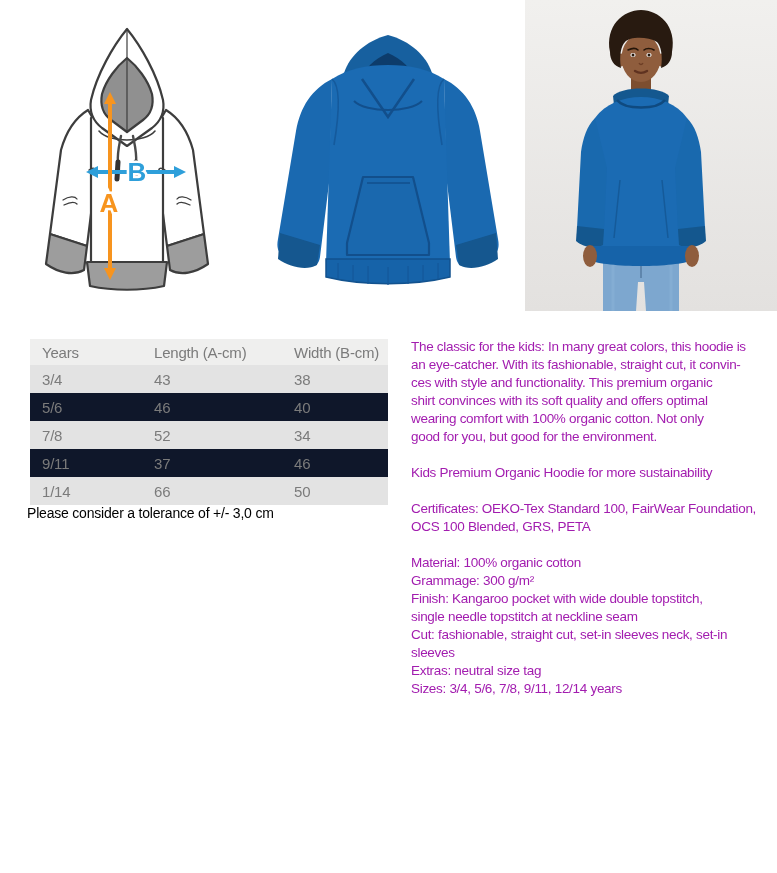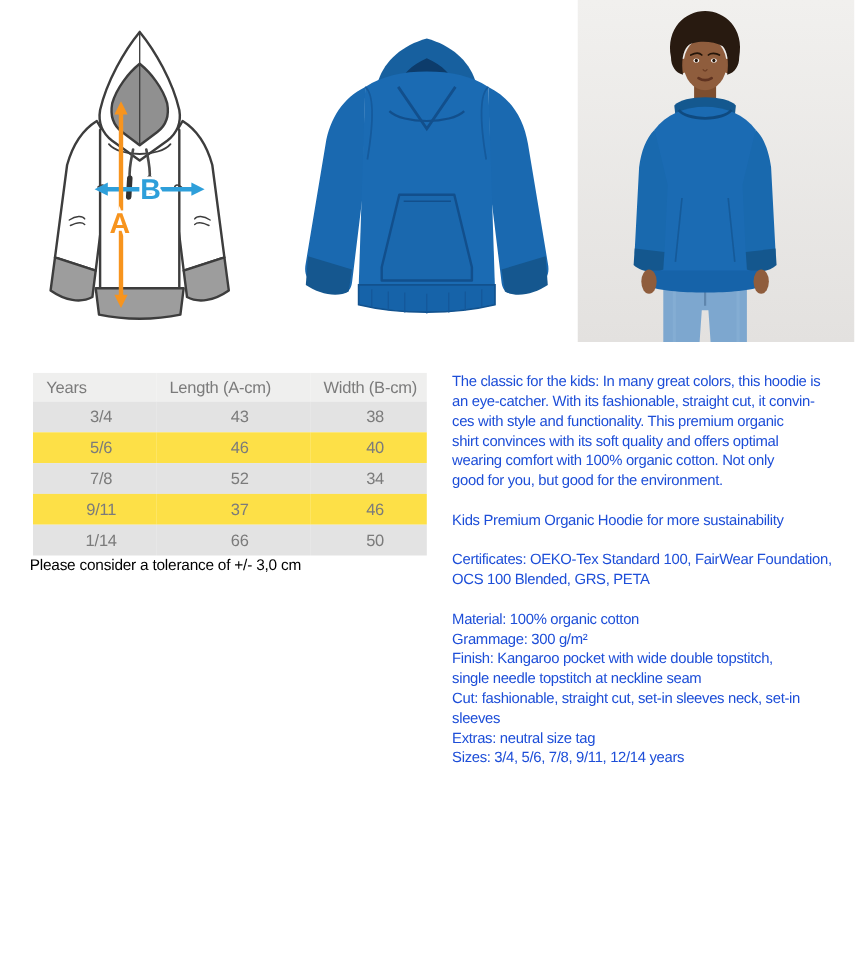--- a/index.html
+++ b/index.html
@@ -8,30 +8,30 @@
   figure{margin:0;padding:0;position:absolute;}
   
   #diagram-fig{left:29px;top:24px;width:196px;height:280px;}
   #product-fig{left:268px;top:25px;width:240px;height:272px;}
   #model-fig{left:525px;top:0;width:252px;height:311px;}
   
   #size-table{position:absolute;left:30px;top:339px;width:358px;border-collapse:collapse;
               font-size:15px;letter-spacing:-0.2px;color:#7b7b7b;table-layout:fixed;}
   #size-table th{font-weight:normal;text-align:left;background:#efefee;height:26px;
                  padding:0 0 0 12px;}
-  #size-table td{height:28px;padding:0 0 0 12px;text-align:center;}
+  #size-table td{height:28px;padding:0 0 0 12px;}
   #size-table col.c1{width:112px;} #size-table col.c2{width:140px;} #size-table col.c3{width:106px;}
   #size-table tr.stripe td{background:#e3e3e3;}
-  #size-table tr.plain td{background:#fde047;}
+  #size-table tr.plain td{background:#0f172a;}
   
   #tolerance-note{position:absolute;left:27px;top:505px;font-size:14px;letter-spacing:-0.2px;
                   color:#000;}
   
   #description{position:absolute;left:411px;top:338px;width:366px;font-size:13.5px;
-               letter-spacing:-0.3px;line-height:18px;color:#1d4ed8;}
+               letter-spacing:-0.3px;line-height:18px;color:#a21caf;}
   #description p{margin:0 0 18px 0;white-space:pre;}
   svg text.meas{font-family:"Liberation Sans",sans-serif;font-weight:bold;font-size:26px;
                 paint-order:stroke;stroke:#ffffff;stroke-width:5px;text-anchor:middle;}
 </style>
 </head>
 <body>
 
 <div id="stage">
 
   <figure id="diagram-fig">

